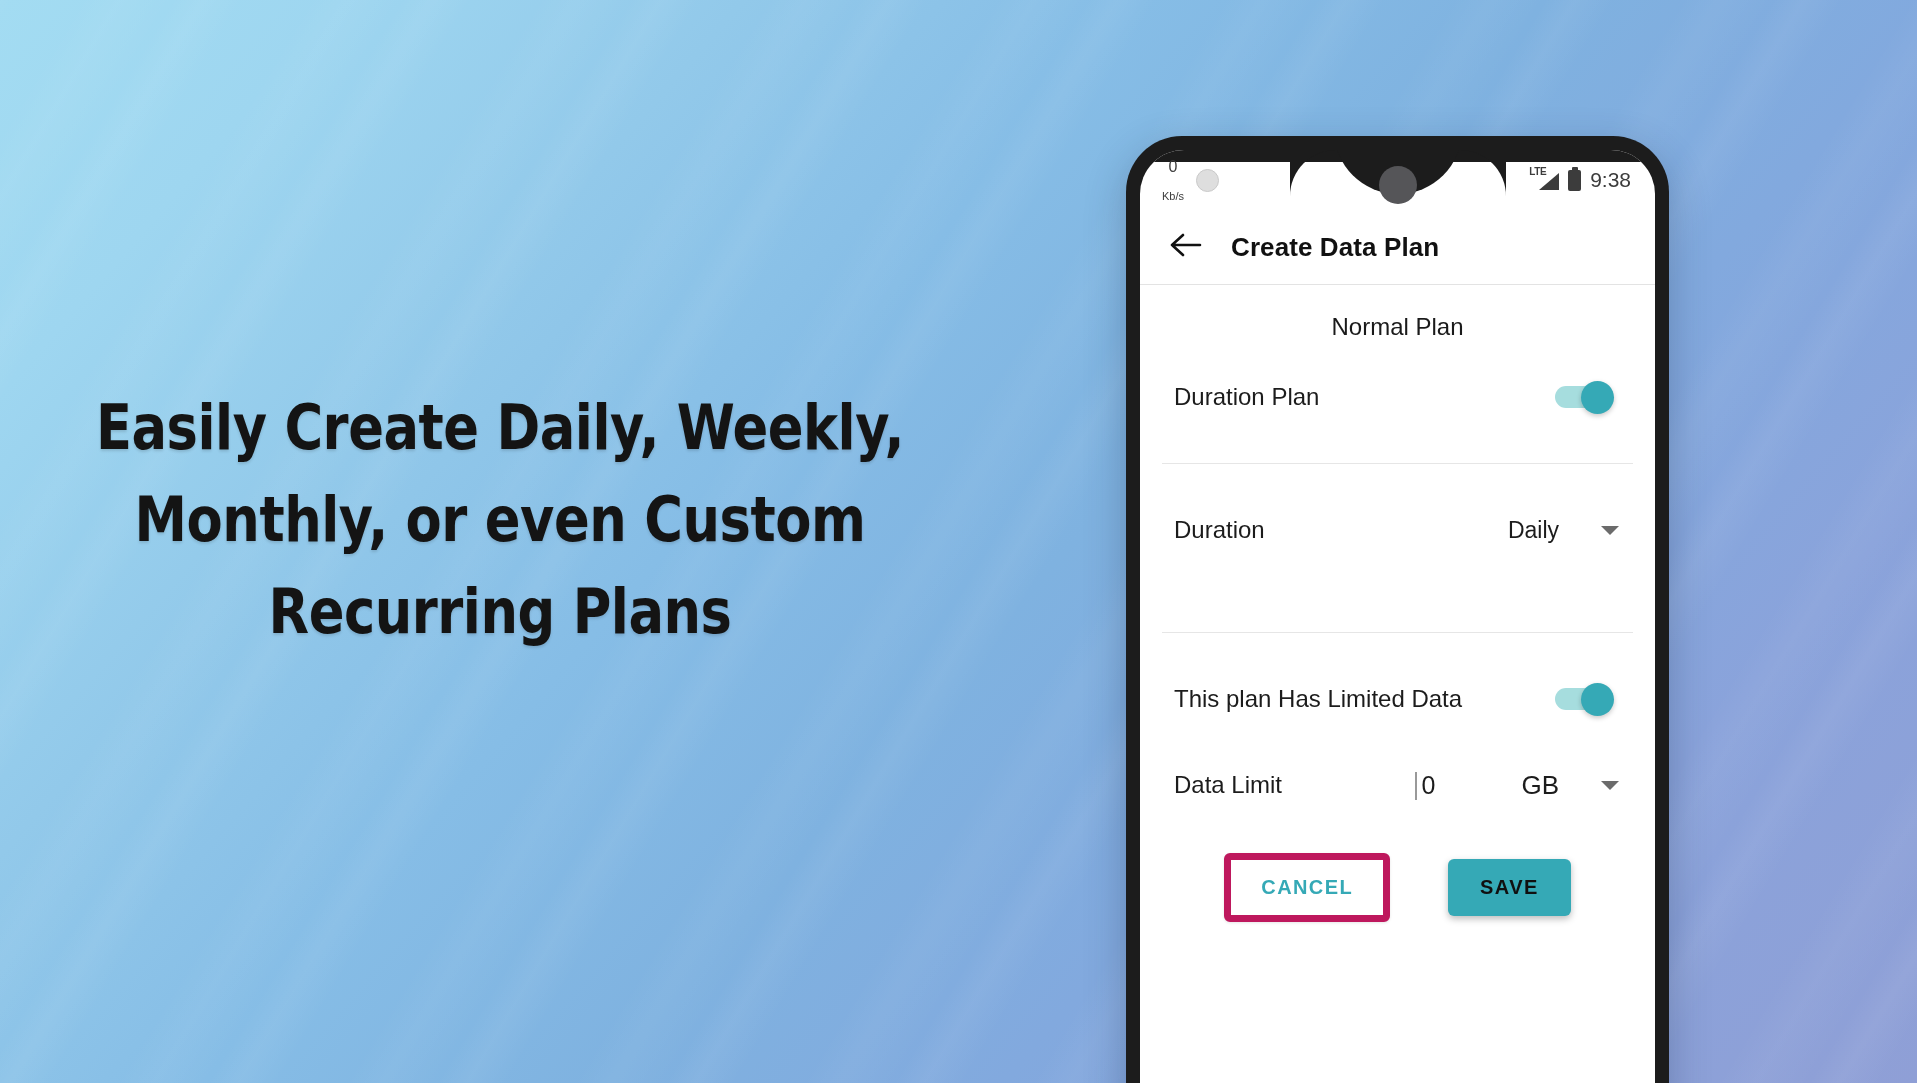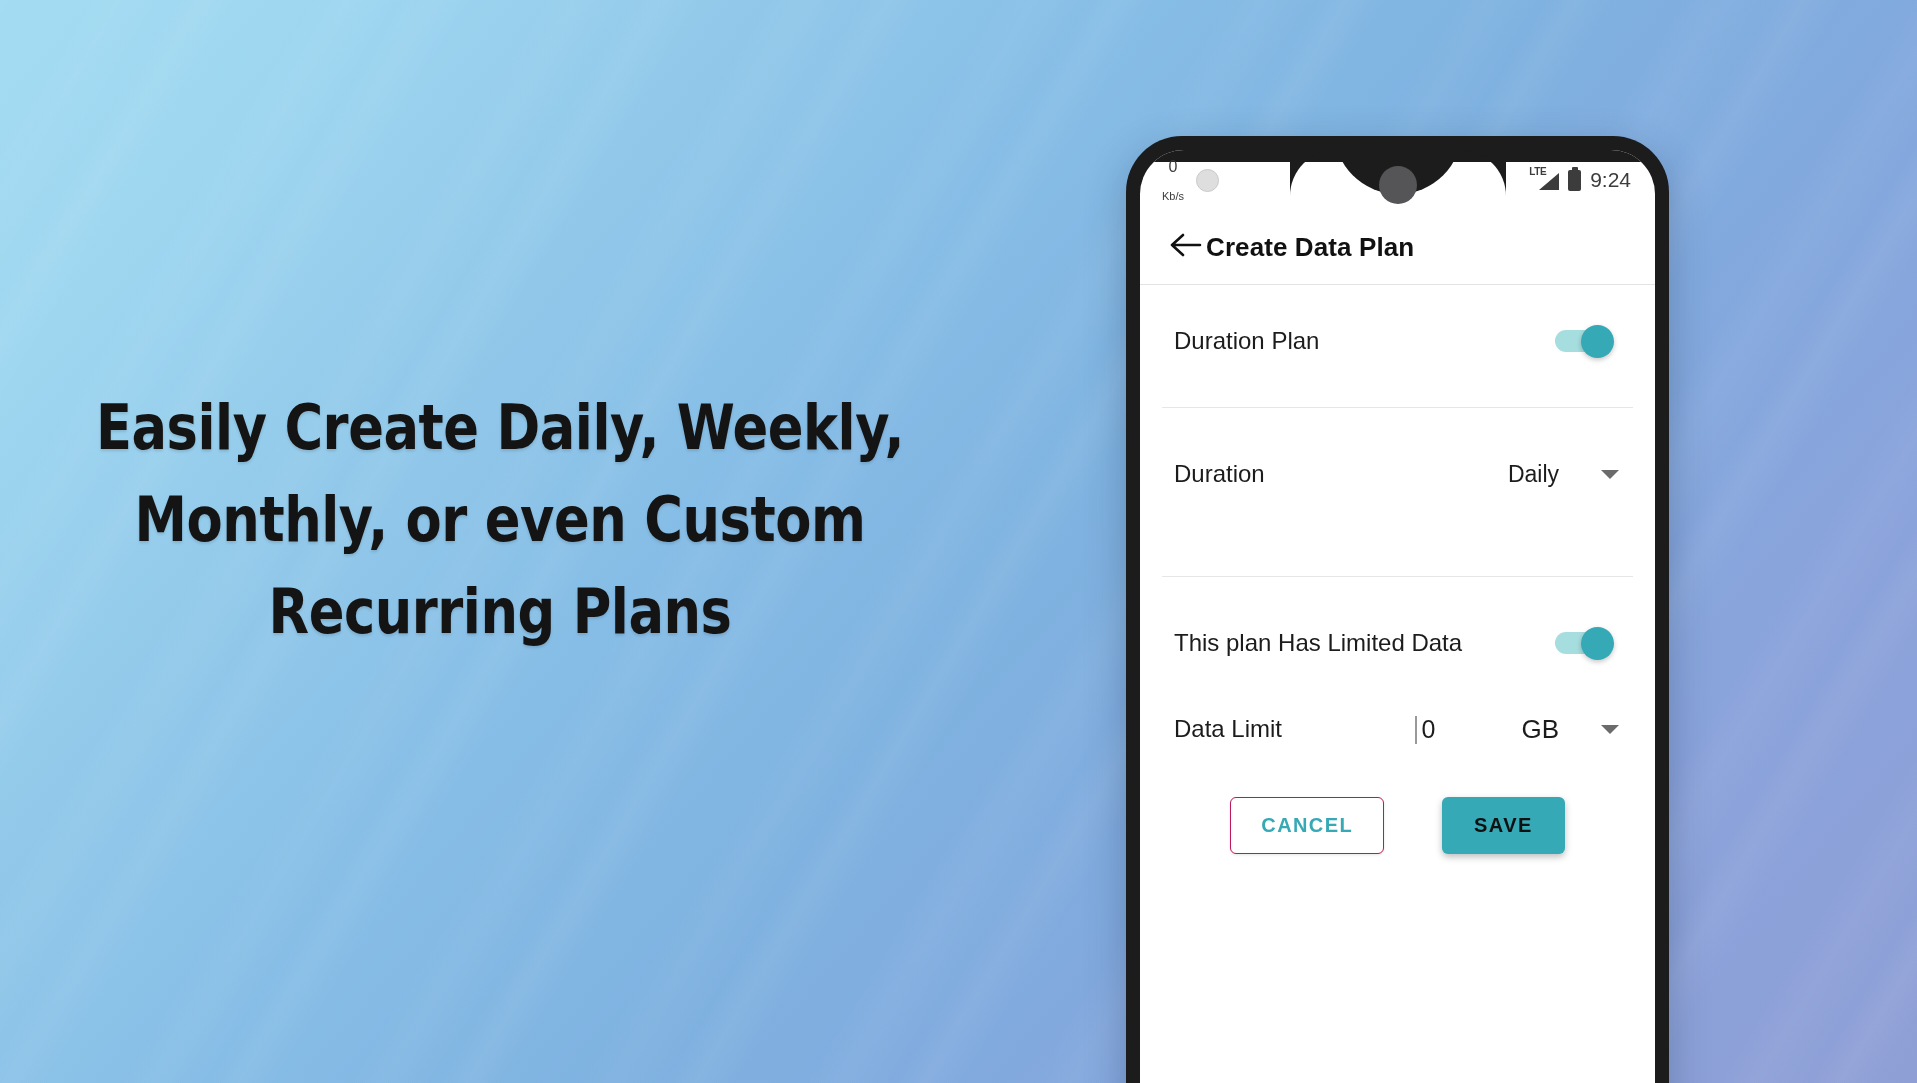--- a/index.html
+++ b/index.html
@@ -215,20 +215,21 @@
     width: 40px; height: 40px;
     display: flex;
     align-items: center;
     justify-content: center;
     flex: 0 0 auto;
   }
   .appbar-title {
     font-size: 26px;
     font-weight: 700;
     color: #111;
+    margin-left: 25px;
     letter-spacing: 0.1px;
     text-align: right;
   }
   .appbar-divider {
     height: 1px;
     background: #e3e3e3;
     margin: 0;
   }
 
   
@@ -344,21 +345,21 @@
     font-family: "Liberation Sans", sans-serif;
     font-size: 20px;
     font-weight: 700;
     letter-spacing: 1.4px;
     cursor: pointer;
   }
   .btn-cancel {
     background: #ffffff;
     color: #35a9b6;
     padding: 16px 30px;
-    border: 1px solid #be185d;
+    border: 7px solid #be185d;
     box-shadow: 0 1px 3px rgba(0,0,0,0.10);
   }
   .btn-save {
     background: #35a9b6;
     color: #101010;
     padding: 17px 32px;
     box-shadow: 0 3px 7px rgba(0,0,0,0.26);
   }
 </style>
 </head>
@@ -390,38 +391,39 @@
             <span class="ns-unit">Kb/s</span>
           </div>
           <div class="sb-circle"></div>
         </div>
         <div class="sb-right">
           <div class="sig">
             <span class="sig-lte">LTE</span>
             <span class="sig-tri"></span>
           </div>
           <div class="batt"></div>
-          <span class="clock">9:24</span>
+          <span class="clock">9:38</span>
         </div>
       </div>
 
       <div class="appbar">
         <div class="back-btn">
           <span>
             <svg width="32" height="26" viewBox="0 0 32 26" aria-hidden="true">
               <path d="M2 13 H30 M2 13 L13 3 M2 13 L13 23" stroke="#111" stroke-width="2.6" fill="none" stroke-linecap="round" stroke-linejoin="round"></path>
             </svg>
           </span>
         </div>
         <div class="appbar-title">Create Data Plan</div>
       </div>
       <div class="appbar-divider"></div>
 
       <div class="content">
 
+        <div class="plan-title">Normal Plan</div>
 
         <div class="spacer-30"></div>
 
         <div class="row">
           <span class="row-label">Duration Plan</span>
           <span class="toggle">
             <span class="track"></span>
             <span class="thumb"></span>
           </span>
         </div>

